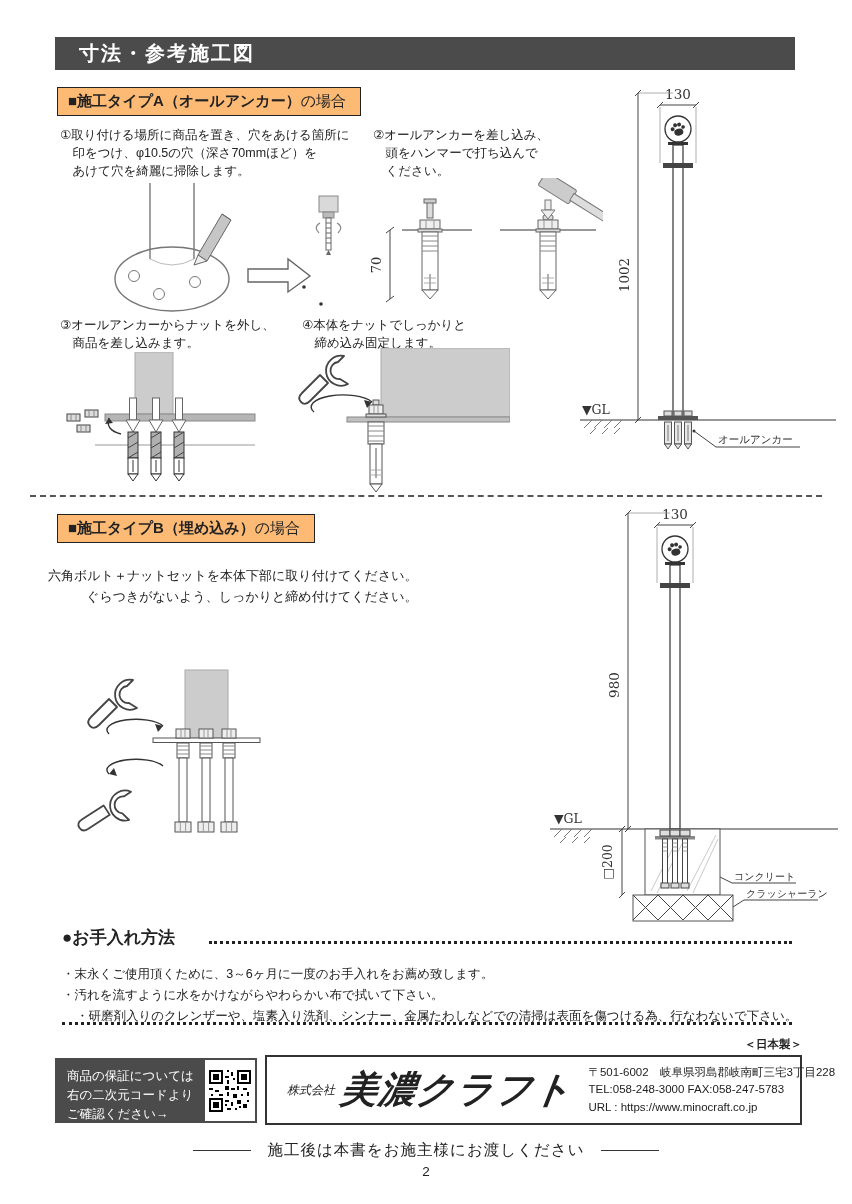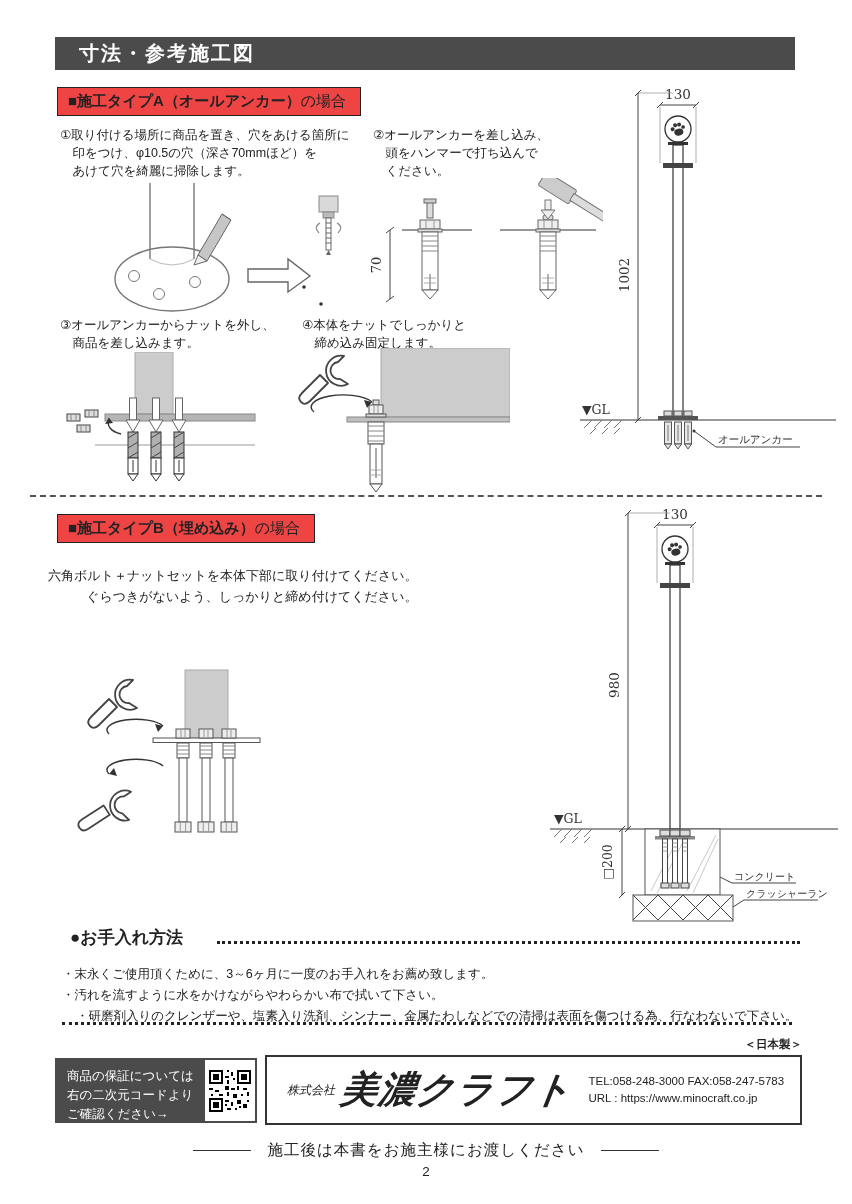--- a/index.html
+++ b/index.html
@@ -2,21 +2,21 @@
 <html><head>
 <meta charset="utf-8">
 <style>
   html,body{margin:0;padding:0;background:#e8e8e8;}
   .page{position:relative;width:852px;height:1204px;background:#fff;margin:0 auto;
         font-family:"Liberation Sans","DejaVu Sans",sans-serif;color:#222;overflow:hidden;}
   .abs{position:absolute;}
   .pre{white-space:pre-line;}
   .header-bar{left:55px;top:37px;width:740px;height:33px;background:#4b4b4b;color:#fff;
               font-size:20px;font-weight:bold;line-height:33px;padding-left:24px;box-sizing:border-box;letter-spacing:2px;}
-  .sec-box{border:1.5px solid #222;padding:4px 14px 4px 10px;font-size:15px;background:#ef4444;display:inline-block;white-space:nowrap;}
+  .sec-box{border:1.5px solid #222;padding:4px 14px 4px 10px;font-size:15px;background:#fdba74;display:inline-block;white-space:nowrap;}
   .sec-box b{font-weight:bold;}
   .sec-box span{font-weight:normal;}
   .step{font-size:12.5px;line-height:1.45;}
   .bodytxt{font-size:13px;line-height:1.6;}
   .dash-div{border-top:2px dashed #555;}
   .care-row{display:flex;align-items:flex-end;width:730px;}
   .care-title{font-size:17px;font-weight:bold;white-space:nowrap;}
   .dots{flex:1;border-top:3px dotted #222;margin-left:10px;margin-bottom:5px;}
   .dotline{border-top:3px dotted #222;}
   .care-item{font-size:12.5px;line-height:1.65;margin-top:7px;}
@@ -413,21 +413,21 @@
       <line x1="184" y1="378" x2="248" y2="378" stroke="#444"></line>
       <text x="186" y="374.5" font-size="10" class="sans">コンクリート</text>
     </g>
     <g>
       <line x1="185" y1="402" x2="196" y2="395" stroke="#444"></line>
       <line x1="196" y1="395" x2="270" y2="395" stroke="#444"></line>
       <text x="198" y="391.5" font-size="10" class="sans">クラッシャーラン</text>
     </g>
   </svg>
 
-  <div class="abs care-row" style="left:70px;top:926px;gap:24px;">
+  <div class="abs care-row" style="left:62px;top:926px;gap:24px;">
     <span class="care-title">●お手入れ方法</span>
     <div class="dots"></div>
   </div>
   <div class="abs care-item" style="left:62px;top:957px;">・末永くご使用頂くために、3～6ヶ月に一度のお手入れをお薦め致します。</div>
   <div class="abs care-item" style="left:62px;top:978px;">・汚れを流すように水をかけながらやわらかい布で拭いて下さい。</div>
   <div class="abs care-item" style="left:76px;top:999px;font-family:Liberation Serif, serif;">・研磨剤入りのクレンザーや、塩素入り洗剤、シンナー、金属たわしなどでの清掃は表面を傷つける為、行なわないで下さい。</div>
   <div class="abs dotline" style="left:62px;top:1022px;width:730px;"></div>
 
   <div class="abs made-in" style="left:690px;top:1037px;width:112px;">＜日本製＞</div>
 
@@ -479,20 +479,21 @@
         <rect x="38" y="30" width="2" height="2"></rect>
           <rect x="16" y="34" width="2" height="2"></rect>
       </g>
     </svg>
   </div>
 
   <div class="abs company-box" style="left:265px;top:1055px;width:537px;height:70px;">
     <span class="co-prefix">株式会社</span>
     <span class="co-name">美濃クラフト</span>
     <div class="addr">
+      <div>〒501-6002　岐阜県羽島郡岐南町三宅3丁目228</div>
       <div>TEL:058-248-3000 FAX:058-247-5783</div>
       <div>URL : https://www.minocraft.co.jp</div>
     </div>
   </div>
 
   <div class="abs handover" style="left:0;top:1140px;">
     <div class="rule"></div>
     <div class="note">施工後は本書をお施主様にお渡しください</div>
     <div class="rule"></div>
   </div>

